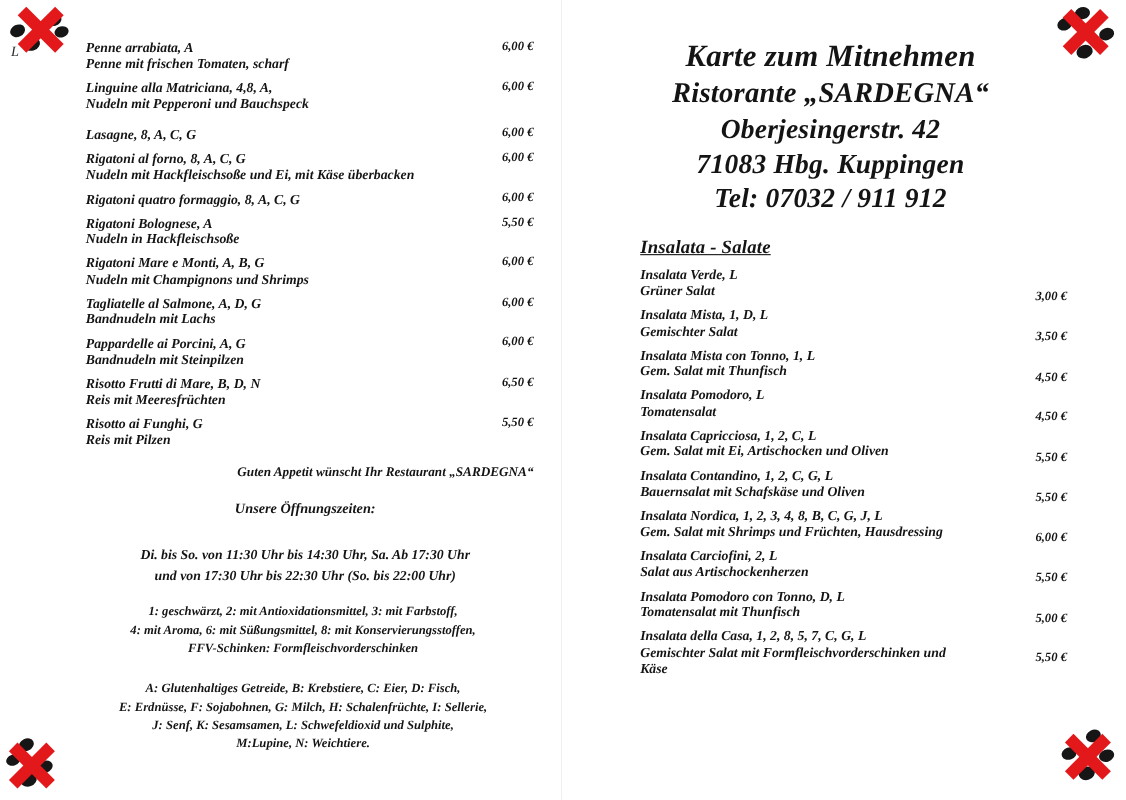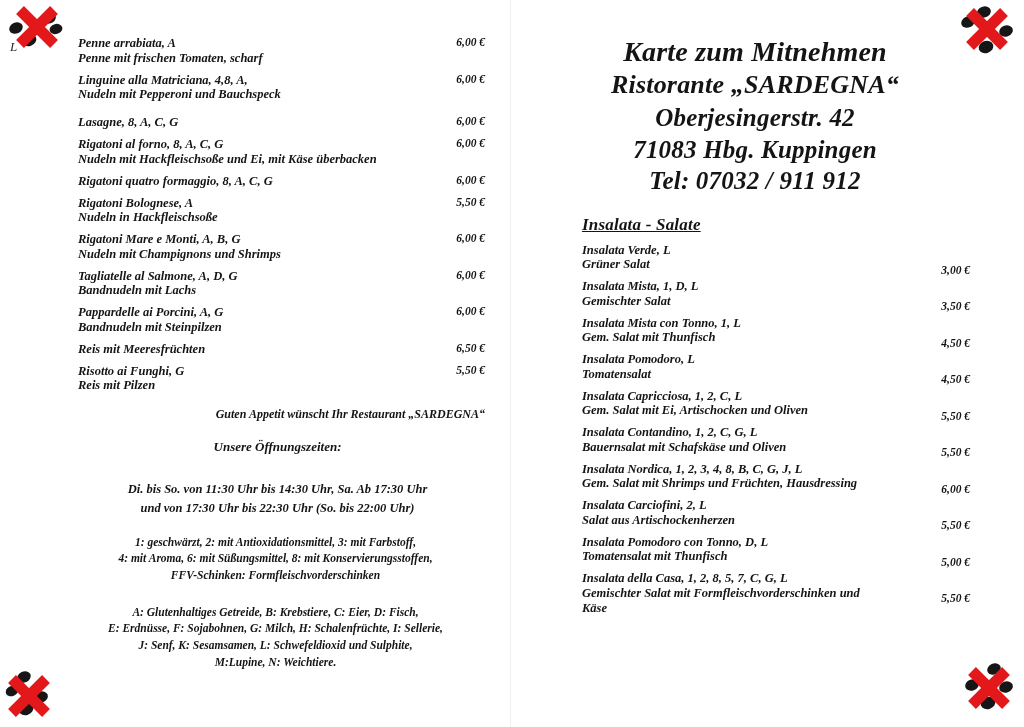--- a/index.html
+++ b/index.html
@@ -265,20 +265,21 @@
         <span class="name">Tagliatelle al Salmone, A, D, G</span>
         <span class="desc">Bandnudeln mit Lachs</span>
         <span class="price">6,00 €</span>
       </div>
       <div class="item">
         <span class="name">Pappardelle ai Porcini, A, G</span>
         <span class="desc">Bandnudeln mit Steinpilzen</span>
         <span class="price">6,00 €</span>
       </div>
       <div class="item">
+        <span class="name">Risotto Frutti di Mare, B, D, N</span>
         <span class="desc">Reis mit Meeresfrüchten</span>
         <span class="price">6,50 €</span>
       </div>
       <div class="item">
         <span class="name">Risotto ai Funghi, G</span>
         <span class="desc">Reis mit Pilzen</span>
         <span class="price">5,50 €</span>
       </div>
     </div>
 

